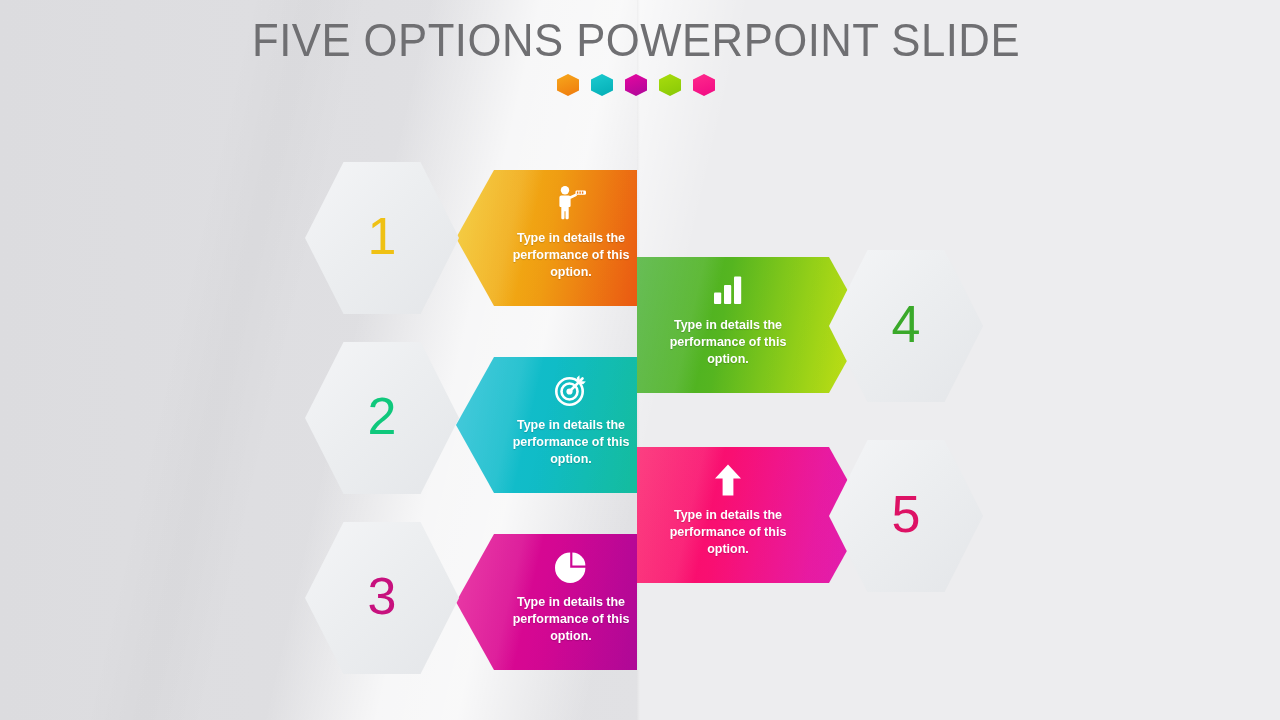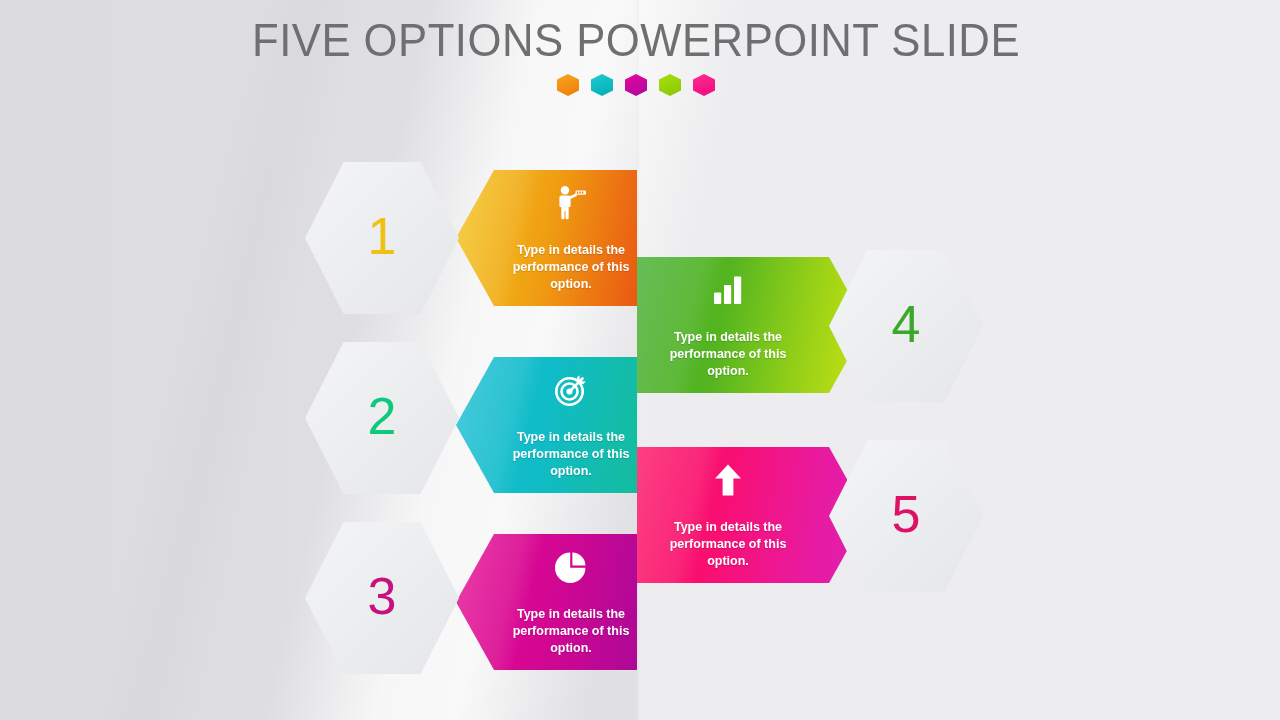--- a/index.html
+++ b/index.html
@@ -63,21 +63,21 @@
   .block.right{ clip-path:polygon(0% 0%,192px 0%,230px 50%,192px 100%,0% 100%); }
 
   .block .sheen{
     position:absolute;top:0;left:0;width:100%;height:100%;
     background:linear-gradient(103deg,rgba(255,255,255,.22) 0%,rgba(255,255,255,.10) 26%,rgba(255,255,255,0) 34%,rgba(0,0,0,.03) 100%);
     pointer-events:none;
   }
   .block .ico{margin-top:14px;height:38px;display:flex;align-items:center;justify-content:center;position:relative;z-index:2;}
   .block .desc{
     position:relative;z-index:2;
-    margin-top:20px;width:160px;text-align:center;color:#ffffff;
+    margin-top:8px;width:160px;text-align:center;color:#ffffff;
     font-size:12.5px;line-height:17px;font-weight:bold;
     text-shadow:0 1px 1px rgba(0,0,0,.18);
   }
   .block.left .desc{width:160px;}
 
   
   .leftclip{position:absolute;left:0;top:0;width:637px;height:720px;overflow:hidden;}
 
   svg{display:block;}
 </style>

